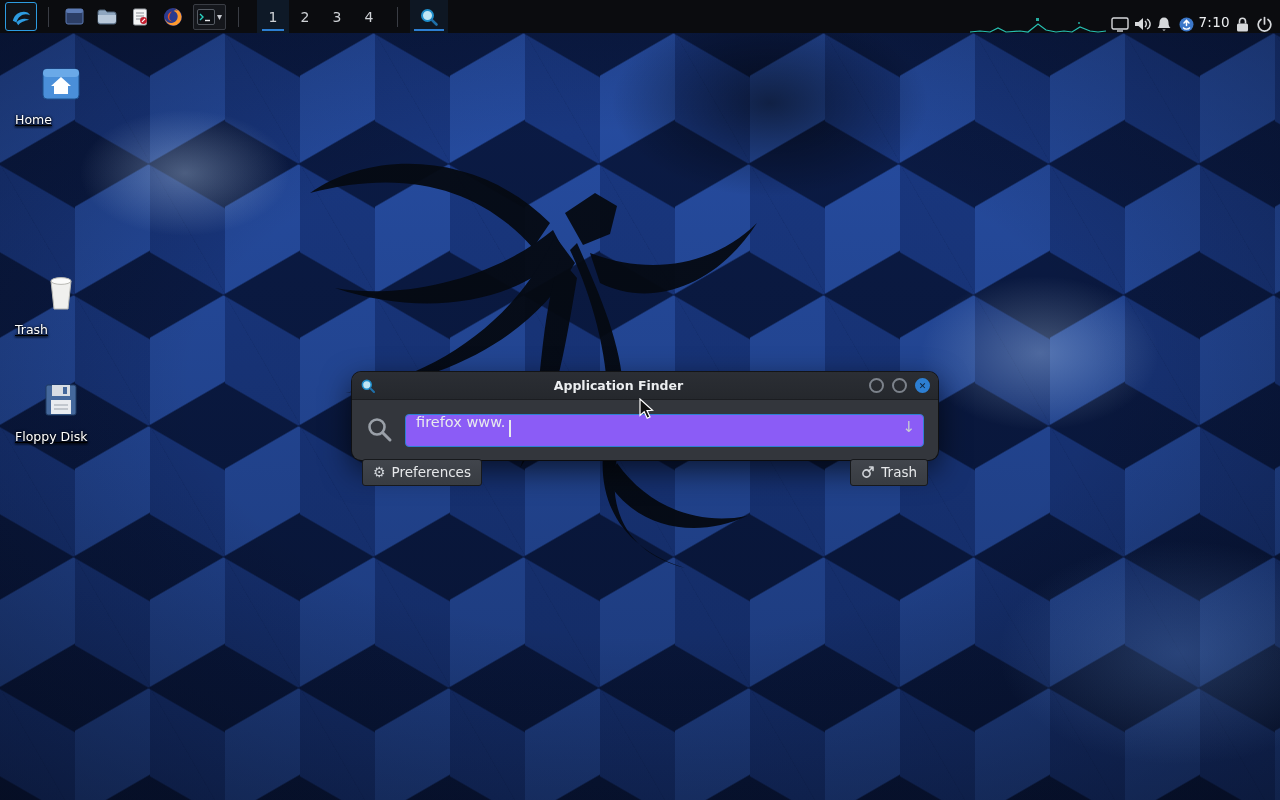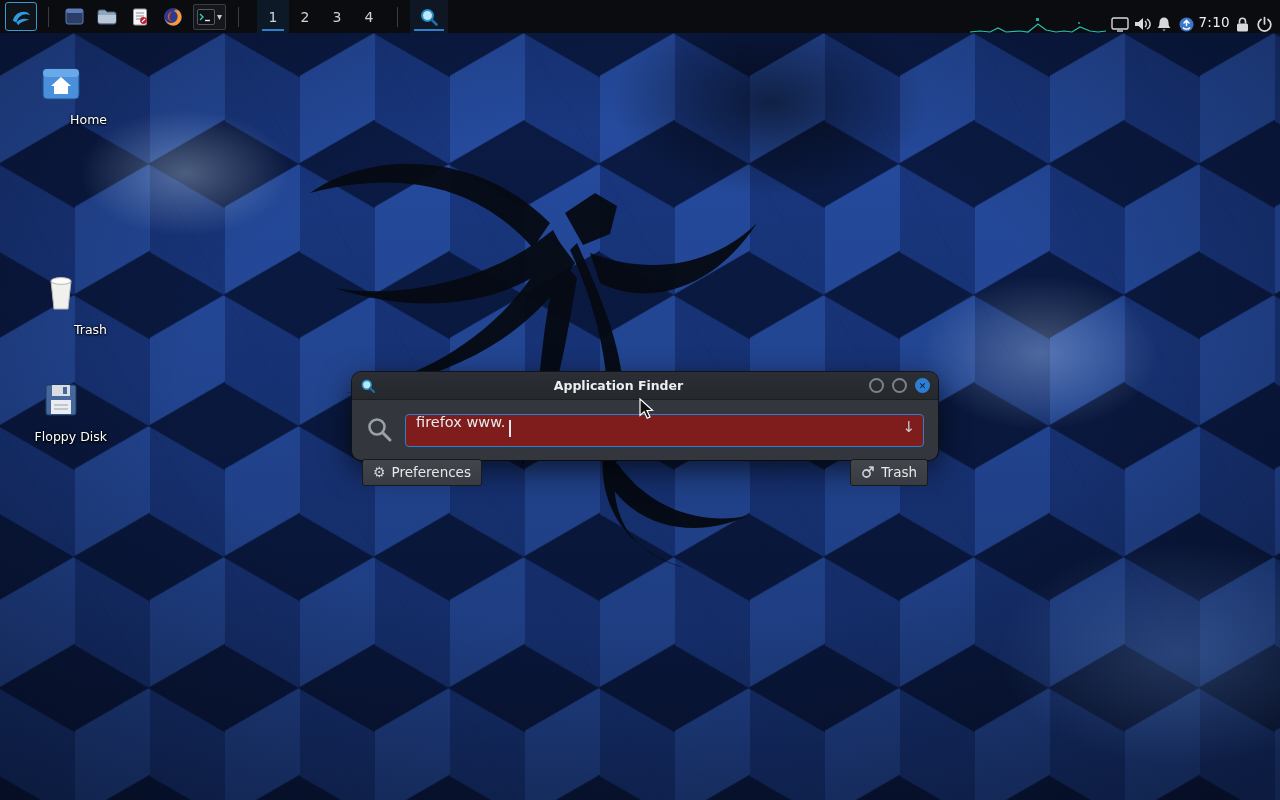--- a/index.html
+++ b/index.html
@@ -50,42 +50,42 @@
       radial-gradient(150px 90px at 185px 140px, rgba(200,225,255,.35), transparent 70%),
       radial-gradient(170px 110px at 1040px 320px, rgba(205,230,255,.30), transparent 70%),
       radial-gradient(220px 130px at 770px 70px, rgba(0,0,0,.55), transparent 72%),
       radial-gradient(260px 160px at 1180px 620px, rgba(130,180,255,.22), transparent 70%),
       radial-gradient(1000px 560px at 640px 350px, rgba(20,40,90,0) 45%, rgba(3,6,16,.45) 100%),
       linear-gradient(rgba(10,20,50,.10), rgba(2,6,16,.35));
   }
   .dragon { position:absolute; left:265px; top:75px; pointer-events:none; opacity:.94; }
 
   
-  .di { position:absolute; width:92px; text-align:right; cursor:default; }
+  .di { position:absolute; width:92px; text-align:left; cursor:default;text-decoration:underline; }
   .di .ic { width:46px; height:46px; margin:0 auto; display:flex; align-items:center; justify-content:center; }
   .di .lbl { margin-top:6px; font-size:12.5px; color:#fff; text-shadow:0 1px 2px #000, 0 0 3px #000; }
 
   
   .dlg {
     position:absolute; left:352px; top:372px; width:586px; height:88px;
     background:#33363c; border-radius:9px; box-shadow:0 10px 30px rgba(0,0,0,.65), 0 0 0 1px #17181b;
     z-index:40;
   }
   .dlg-title {
     height:28px; background:linear-gradient(#2b2e34,#25282d); border-radius:9px 9px 0 0;
     display:flex; align-items:center; padding:0 8px; border-bottom:1px solid #1b1d21;
   }
   .dlg-title .ttl { flex:1; text-align:center; font-size:12.5px; font-weight:bold; color:#eceef0; }
   .wb { width:15px; height:15px; border-radius:50%; margin-left:8px; }
   .wb.hollow { border:2px solid #7c828b; background:transparent; }
   .wb.close { background:#2d7fd3; color:#0d2036; font-size:9px; font-weight:bold; display:flex; align-items:center; justify-content:center; border:2px solid #2d7fd3; }
   .dlg-search { display:flex; align-items:center; gap:12px; padding:12px 14px 0 14px; }
   .input-wrap { position:relative; flex:1; }
   .finder-input {
-    width:100%; height:33px; background:#7f1d1d; border:1px solid #2d7fd3; border-radius:4px;
+    width:100%; height:33px; background:#8b5cf6; border:1px solid #2d7fd3; border-radius:4px;
     color:#e8eaed; font-size:14.5px; font-family:"DejaVu Sans", sans-serif; padding:0 28px 16px 10px; outline:none;
   }
   .caret { position:absolute; left:104px; top:8px; width:1.5px; height:17px; background:#e8eaed; }
   .input-arrow { position:absolute; right:9px; top:6px; color:#c8ccd2; font-size:15px; }
   .dlg-actions { display:flex; justify-content:space-between; padding:12px 10px 0 10px; }
   .btn {
     display:flex; align-items:center; gap:6px; height:27px; padding:0 10px;
     background:linear-gradient(#41454c,#383c42); border:1px solid #17191c; border-radius:3px;
     color:#e6e8ea; font-size:13.5px; font-family:"DejaVu Sans", sans-serif;
   }

